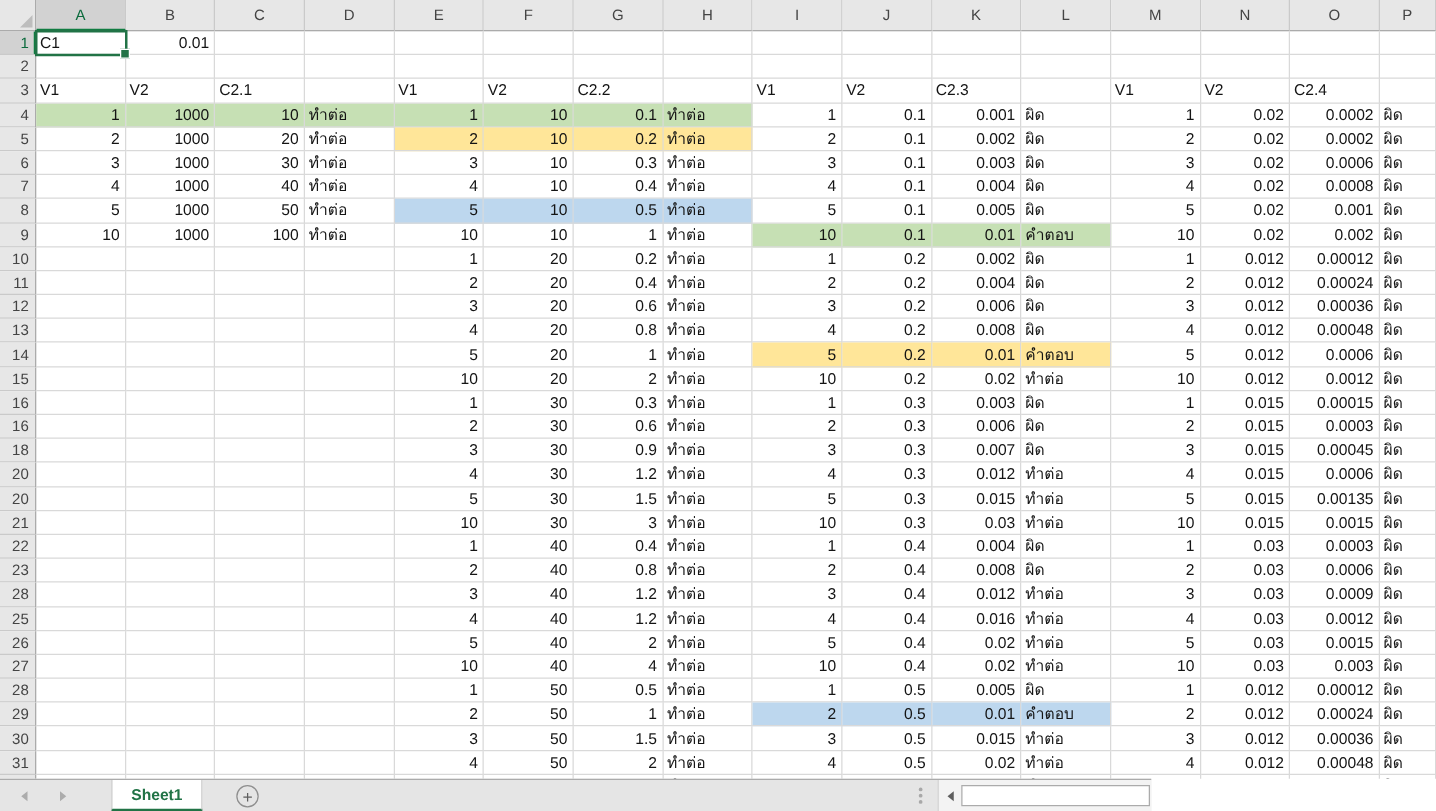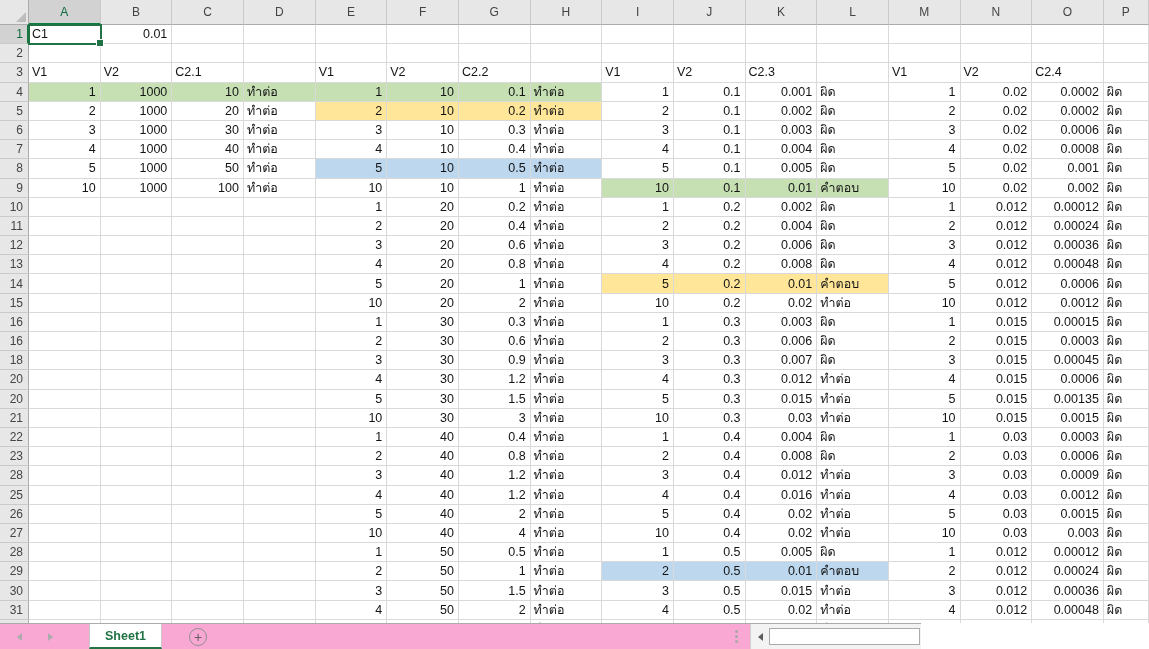--- a/index.html
+++ b/index.html
@@ -15,21 +15,21 @@
   .row{display:flex;}
   .rhead{box-sizing:border-box;width:29px;flex:none;display:flex;align-items:center;justify-content:flex-end;
          padding-right:5px;background:#E7E7E7;border-right:1px solid #ABABAB;border-bottom:1px solid #CACACA;color:#444;font-size:12px;}
   .rhead.sel{background:#D2D2D2;color:#0C6B3D;border-right:2px solid #107C41;padding-right:4px;}
   .cell{box-sizing:border-box;flex:none;height:100%;border-right:1px solid #D9D9D9;border-bottom:1px solid #D9D9D9;
         font-size:12.5px;color:#141414;display:flex;align-items:center;overflow:hidden;white-space:nowrap;padding:0 3px;}
   .cell.num{justify-content:flex-end;padding-right:4px;}
   .cell.txt{justify-content:flex-start;}
   .active-cell{position:absolute;border:2px solid #217346;pointer-events:none;box-sizing:border-box;}
   .active-cell::after{content:"";position:absolute;right:-4px;bottom:-4px;width:6px;height:6px;background:#217346;border:1px solid #fff;}
-  .tab-bar{position:absolute;bottom:0;left:0;width:921px;height:26px;background:#f9a8d4;border-top:1px solid #ABABAB;
+  .tab-bar{position:absolute;bottom:0;left:0;width:921px;height:26px;background:#e5e5e5;border-top:1px solid #ABABAB;
            display:flex;align-items:stretch;box-sizing:border-box;}
   .nav-arrows{display:flex;align-items:center;padding-left:17px;gap:26px;}
   .tri-left{width:0;height:0;border-top:4px solid transparent;border-bottom:4px solid transparent;border-right:5px solid #ACACAC;}
   .tri-right{width:0;height:0;border-top:4px solid transparent;border-bottom:4px solid transparent;border-left:5px solid #ACACAC;}
   .sheet-tab{margin-left:36px;background:#FFFFFF;border-left:1px solid #C9C9C9;border-right:1px solid #C9C9C9;
              border-bottom:2px solid #217346;display:flex;align-items:center;padding:0 15px;
              color:#217346;font-weight:bold;font-size:12.5px;box-sizing:border-box;cursor:default;}
   .add-sheet{align-self:center;margin-left:27px;width:18px;height:18px;border:1px solid #8F8F8F;border-radius:50%;
              display:flex;align-items:center;justify-content:center;color:#5F5F5F;font-size:14px;line-height:1;box-sizing:border-box;}
   .right-group{margin-left:auto;display:flex;align-items:center;}

